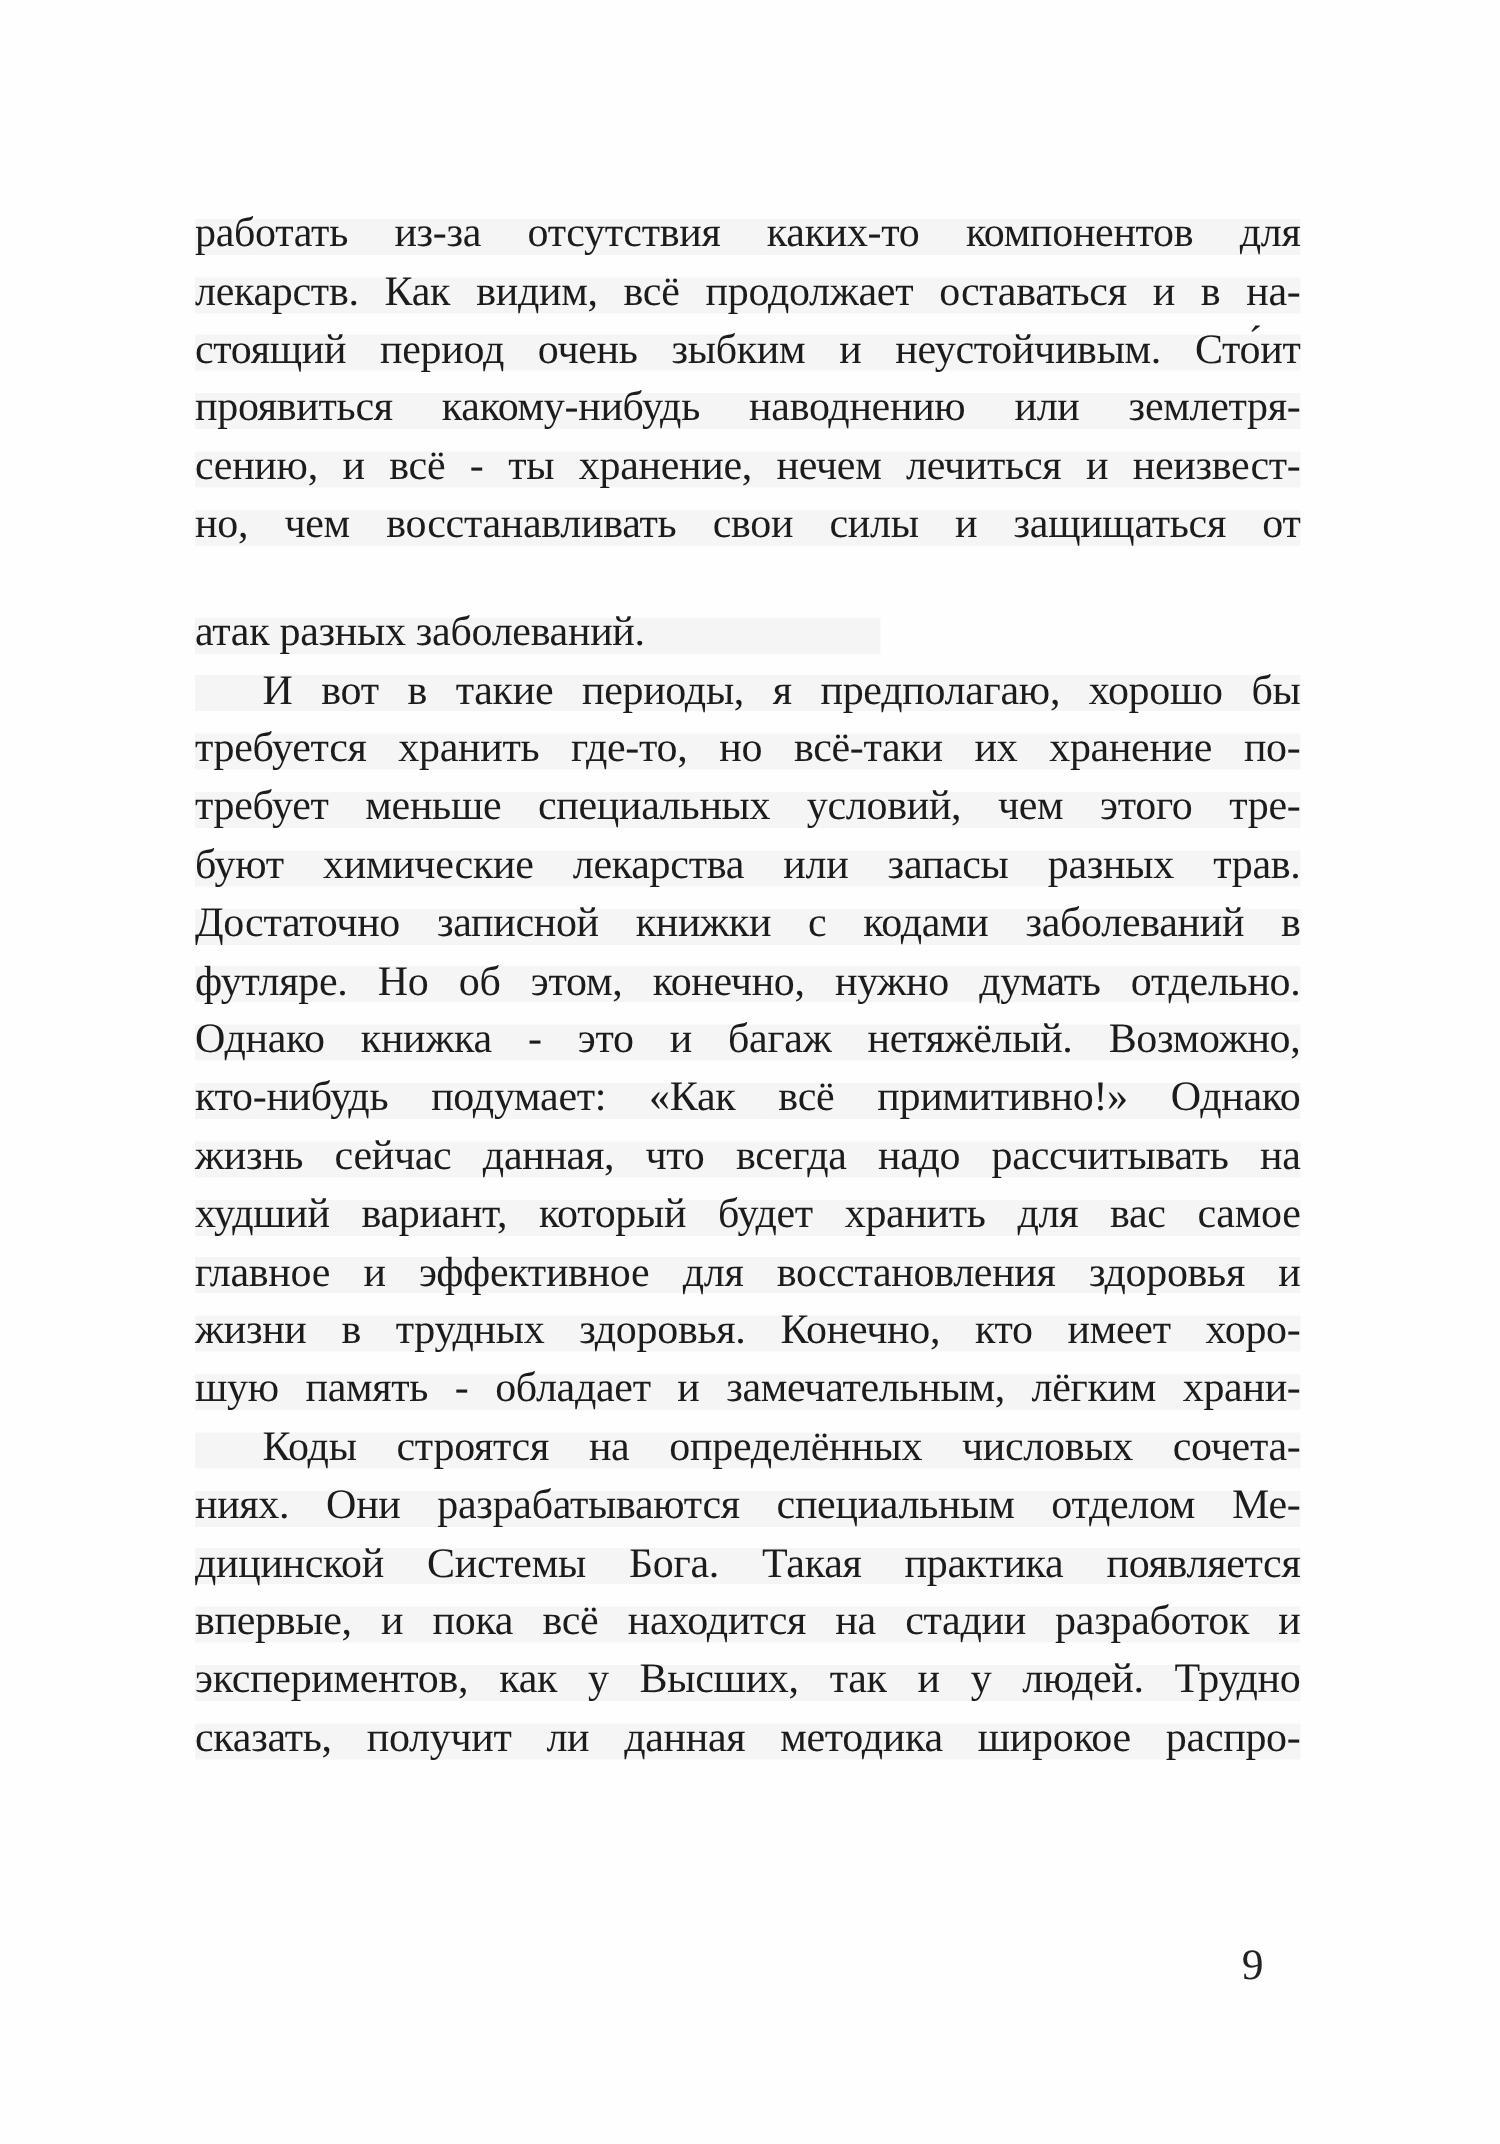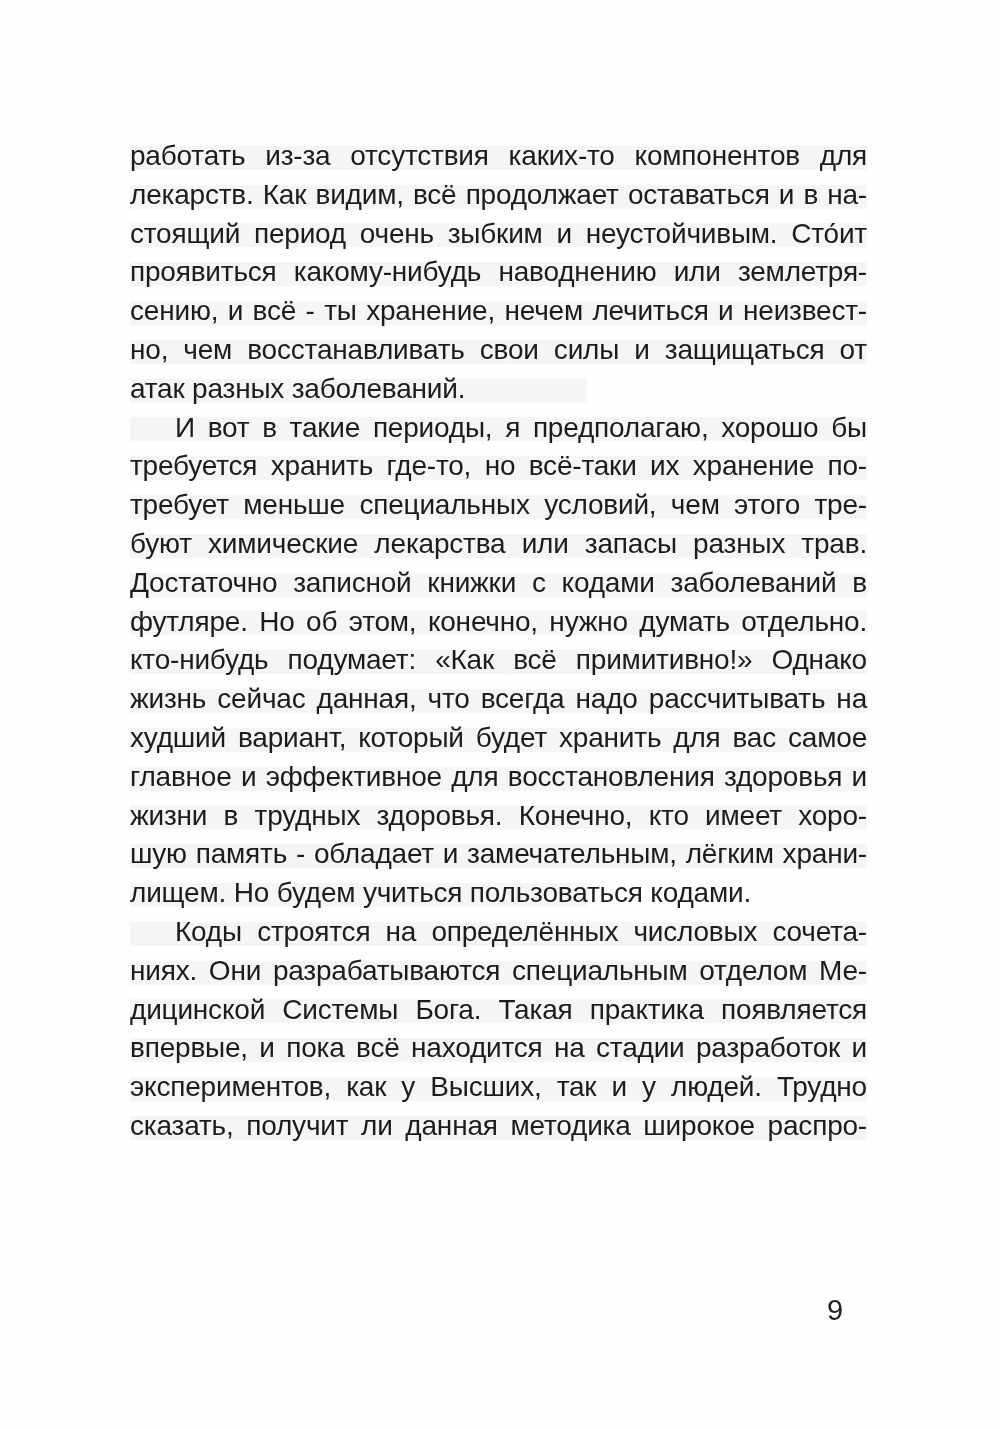--- a/index.html
+++ b/index.html
@@ -6,21 +6,21 @@
     margin: 0;
     padding: 0;
     background: #ffffff;
   }
   .page {
     position: relative;
     width: 1000px;
     height: 1429px;
     background: #fefefe;
     overflow: hidden;
-    font-family: Liberation Sans, sans-serif;
+    font-family: Liberation Serif, serif;
     color: #1c1c1c;
   }
   .text-block {
     position: absolute;
     left: 130px;
     top: 137px;
     width: 737px;
     font-size: 28px;
     line-height: 38.8px;
     letter-spacing: -0.2px;
@@ -31,20 +31,21 @@
     text-align-last: justify;
     
     background-image: linear-gradient(rgba(0,0,0,0.035), rgba(0,0,0,0.035));
     background-repeat: no-repeat;
     background-size: 100% 24px;
     background-position: 0 60%;
   }
   .line.no-just {
     text-align-last: left;
     background-size: 62% 24px;
+    margin-top: 33px;
   }
   .line.indent {
     text-indent: 45px;
   }
   .folio {
     position: absolute;
     left: 805px;
     top: 1291px;
     width: 60px;
     text-align: center;
@@ -64,27 +65,27 @@
       <div class="line">проявиться какому-нибудь наводнению или землетря-</div>
       <div class="line">сению, и всё - ты хранение, нечем лечиться и неизвест-</div>
       <div class="line">но, чем восстанавливать свои силы и защищаться от</div>
       <div class="line no-just">атак разных заболеваний.</div>
       <div class="line indent">И вот в такие периоды, я предполагаю, хорошо бы</div>
       <div class="line">требуется хранить где-то, но всё-таки их хранение по-</div>
       <div class="line">требует меньше специальных условий, чем этого тре-</div>
       <div class="line">буют химические лекарства или запасы разных трав.</div>
       <div class="line">Достаточно записной книжки с кодами заболеваний в</div>
       <div class="line">футляре. Но об этом, конечно, нужно думать отдельно.</div>
+      <div class="line">Однако книжка - это и багаж нетяжёлый. Возможно,</div>
       <div class="line">кто-нибудь подумает: «Как всё примитивно!» Однако</div>
       <div class="line">жизнь сейчас данная, что всегда надо рассчитывать на</div>
       <div class="line">худший вариант, который будет хранить для вас самое</div>
       <div class="line">главное и эффективное для восстановления здоровья и</div>
       <div class="line">жизни в трудных здоровья. Конечно, кто имеет хоро-</div>
       <div class="line">шую память - обладает и замечательным, лёгким храни-</div>
-      <div class="line no-just">лищем. Но будем учиться пользоваться кодами.</div>
       <div class="line indent">Коды строятся на определённых числовых сочета-</div>
       <div class="line">ниях. Они разрабатываются специальным отделом Ме-</div>
       <div class="line">дицинской Системы Бога. Такая практика появляется</div>
       <div class="line">впервые, и пока всё находится на стадии разработок и</div>
       <div class="line">экспериментов, как у Высших, так и у людей. Трудно</div>
       <div class="line">сказать, получит ли данная методика широкое распро-</div>
     </div>
   <div class="folio">9</div>
 </div>
 

